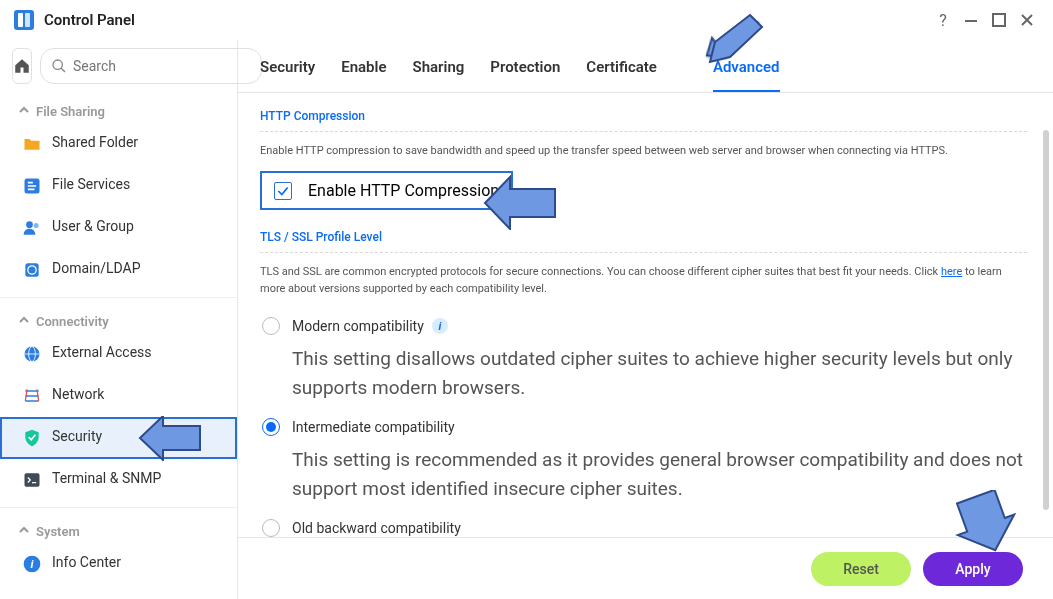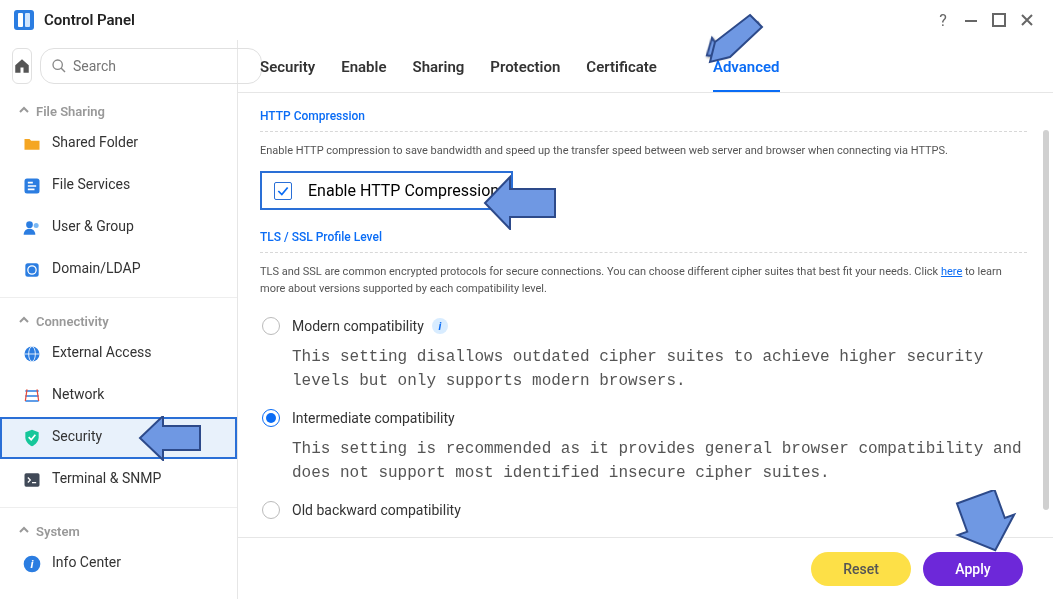--- a/index.html
+++ b/index.html
@@ -30,24 +30,24 @@
 .desc a { color: #0a6cf5; text-decoration: underline; cursor: pointer; }
 .check-row { display: inline-flex; align-items: center; gap: 16px; padding: 8px 12px; border: 2px solid #2a6fd6; cursor: pointer; margin-bottom: 20px; }
 .checkbox { width: 18px; height: 18px; border: 1px solid #2a6fd6; border-radius: 2px; display: flex; align-items: center; justify-content: center; color: #0a6cf5; font-size: 14px; }
 .radio-group { margin-left: 2px; }
 .radio-row { display: flex; align-items: center; gap: 12px; padding: 8px 0; cursor: pointer; }
 .radio { width: 18px; height: 18px; border: 1.5px solid #bbb; border-radius: 50%; display: flex; align-items: center; justify-content: center; flex-shrink: 0; }
 .radio.checked { border-color: #0a6cf5; }
 .radio.checked::after { content: ""; width: 10px; height: 10px; border-radius: 50%; background: #0a6cf5; }
 .radio-label { font-size: 14px; color: #333; display: flex; align-items: center; gap: 8px; }
 .info-icon { width: 16px; height: 16px; border-radius: 50%; background: #d8ecff; color: #0a6cf5; display: flex; align-items: center; justify-content: center; font-size: 11px; font-weight: bold; font-style: italic; cursor: pointer; }
-.radio-desc { font-size: 16px; color: #555; line-height: 1.5; padding: 2px 0 8px 30px; font-family: Liberation Mono, monospace; }
+.radio-desc { font-size: 19px; color: #555; line-height: 1.5; padding: 2px 0 8px 30px; }
 .footer { position: absolute; bottom: 0; left: 0; right: 0; height: 62px; border-top: 1px solid #e6e6e6; display: flex; align-items: center; justify-content: flex-end; gap: 12px; padding: 0 30px; background: #fff; }
 .btn { min-width: 100px; height: 34px; border-radius: 17px; font-size: 14px; font-weight: 500; display: flex; align-items: center; justify-content: center; cursor: pointer; border: none; }
-.btn-reset { background: #fde047; color: #555; }
+.btn-reset { background: #bef264; color: #555; }
 .btn-apply { background: #6d28d9; color: #fff; }
 .scrolltrack { position: absolute; right: 4px; top: 90px; width: 6px; height: 420px; }
 .scrollthumb { width: 6px; height: 380px; background: #d0d0d0; border-radius: 3px; }
 .arrow { position: absolute; pointer-events: none; }
 </style>
 </head>
 <body>
 
 <div class="window">
   <div class="titlebar">

